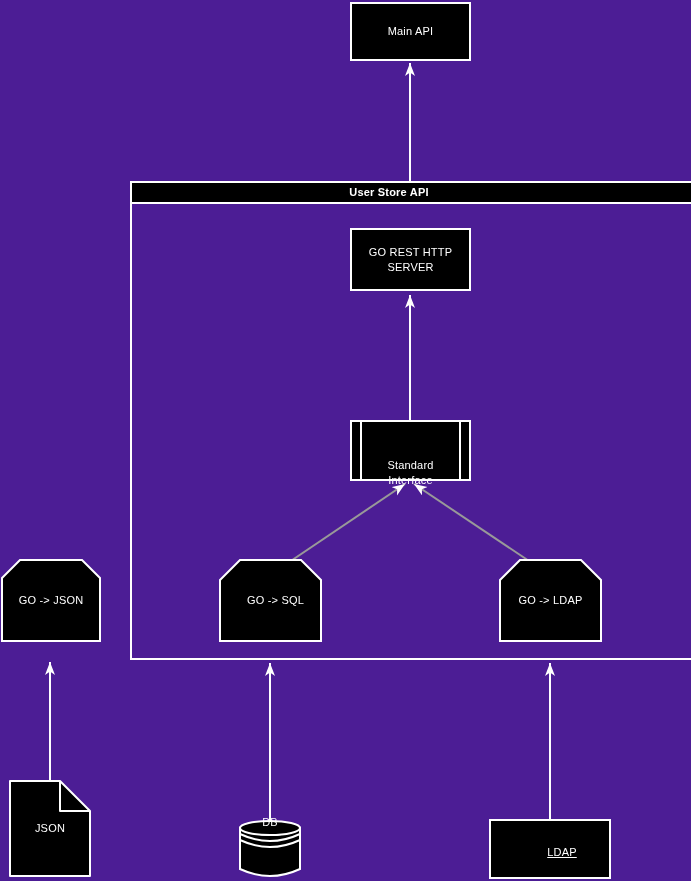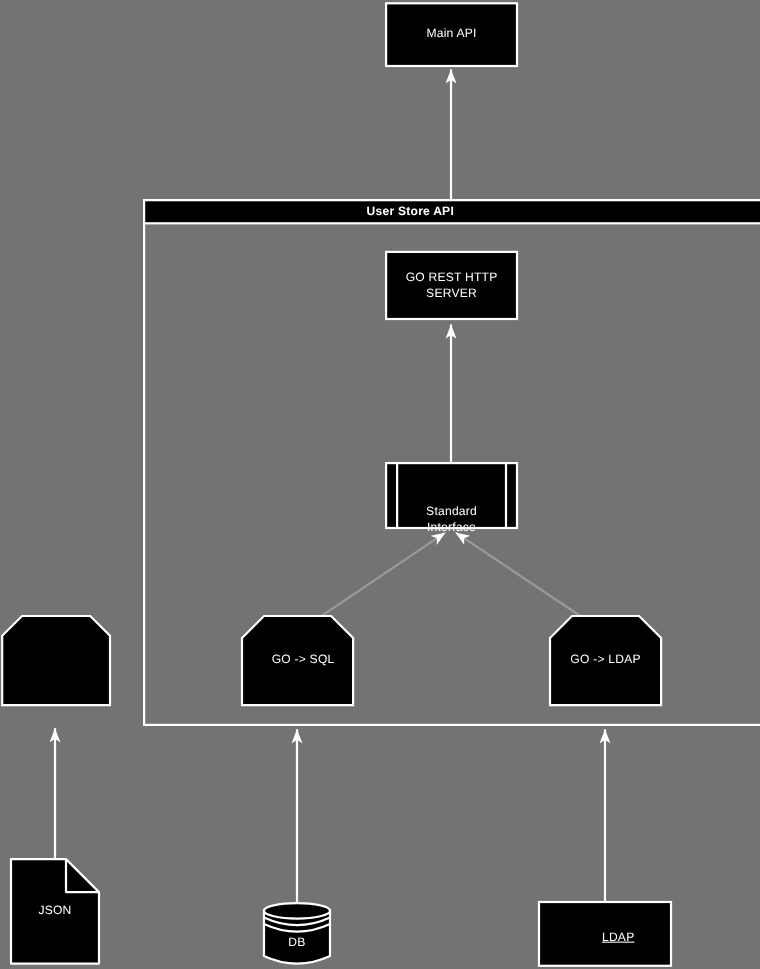--- a/index.html
+++ b/index.html
@@ -1,48 +1,48 @@
 <!DOCTYPE html>
 <html><head>
 <meta charset="utf-8">
 <style>
   html, body { margin: 0; padding: 0; background: #121212; }
   .stage {
     position: relative;
     width: 691px;
     height: 881px;
-    background: #737373;
+    background: #4c1d95;
     overflow: hidden;
     font-family: "Liberation Sans", sans-serif;
   }
   .stage svg { position: absolute; left: 0; top: 0; }
   .label {
     position: absolute;
     display: flex;
     align-items: center;
     justify-content: center;
     text-align: center;
     color: #ffffff;
     font-size: 11px;
     line-height: 1.35;
     letter-spacing: 0.2px;
     pointer-events: none;
     white-space: pre-line;
   }
   .label.bold { font-weight: bold; }
   
   .lbl-main-api            { left: 351px; top: 3px;   width: 119px; height: 57px; }
-  .lbl-user-store-api      { left: 115px; top: 181px; width: 516px; height: 22px; }
+  .lbl-user-store-api      { left: 131px; top: 181px; width: 516px; height: 22px; }
   .lbl-go-rest-http-server { left: 361px; top: 229px; width: 99px;  height: 61px; }
   .lbl-standard-interface  { left: 371px; top: 443px; width: 79px;  height: 59px; }
   .lbl-go-json             { left: 2px;   top: 560px; width: 98px;  height: 81px; }
   .lbl-go-sql              { left: 220px; top: 560px; width: 111px; height: 81px; }
   .lbl-go-ldap             { left: 500px; top: 560px; width: 101px; height: 81px; border-radius: 25px; }
   .lbl-json-file           { left: 10px;  top: 781px; width: 80px;  height: 95px; }
-  .lbl-db                  { left: 239px; top: 837px; width: 62px;  height: 40px; }
+  .lbl-db                  { left: 239px; top: 802px; width: 62px;  height: 40px; }
   .lbl-ldap                { left: 502px; top: 820px; width: 120px; height: 64px; text-decoration: underline; }
 </style>
 </head>
 <body>
 
 <div class="stage">
 
   <svg width="691" height="881" viewBox="0 0 691 881">
     <defs>
       <marker id="arrowhead" markerUnits="userSpaceOnUse" markerWidth="16" markerHeight="12" refX="13" refY="5" orient="auto">
@@ -86,19 +86,20 @@
       <path d="M240,840 Q270,854 300,840" fill="none" stroke="#ffffff" stroke-width="2"></path>
     </g>
 
     <rect x="490" y="820" width="120" height="58" fill="#000000" stroke="#ffffff" stroke-width="2"></rect>
   </svg>
 
   <div class="label lbl-main-api">Main API</div>
   <div class="label bold lbl-user-store-api">User Store API</div>
   <div class="label lbl-go-rest-http-server">GO REST HTTP SERVER</div>
   <div class="label lbl-standard-interface">Standard Interface</div>
+  <div class="label lbl-go-json">GO -&gt; JSON</div>
   <div class="label lbl-go-sql">GO -&gt; SQL</div>
   <div class="label lbl-go-ldap">GO -&gt; LDAP</div>
   <div class="label lbl-json-file">JSON</div>
   <div class="label lbl-db">DB</div>
   <div class="label lbl-ldap">LDAP</div>
 
 </div>
 
 </body></html>

